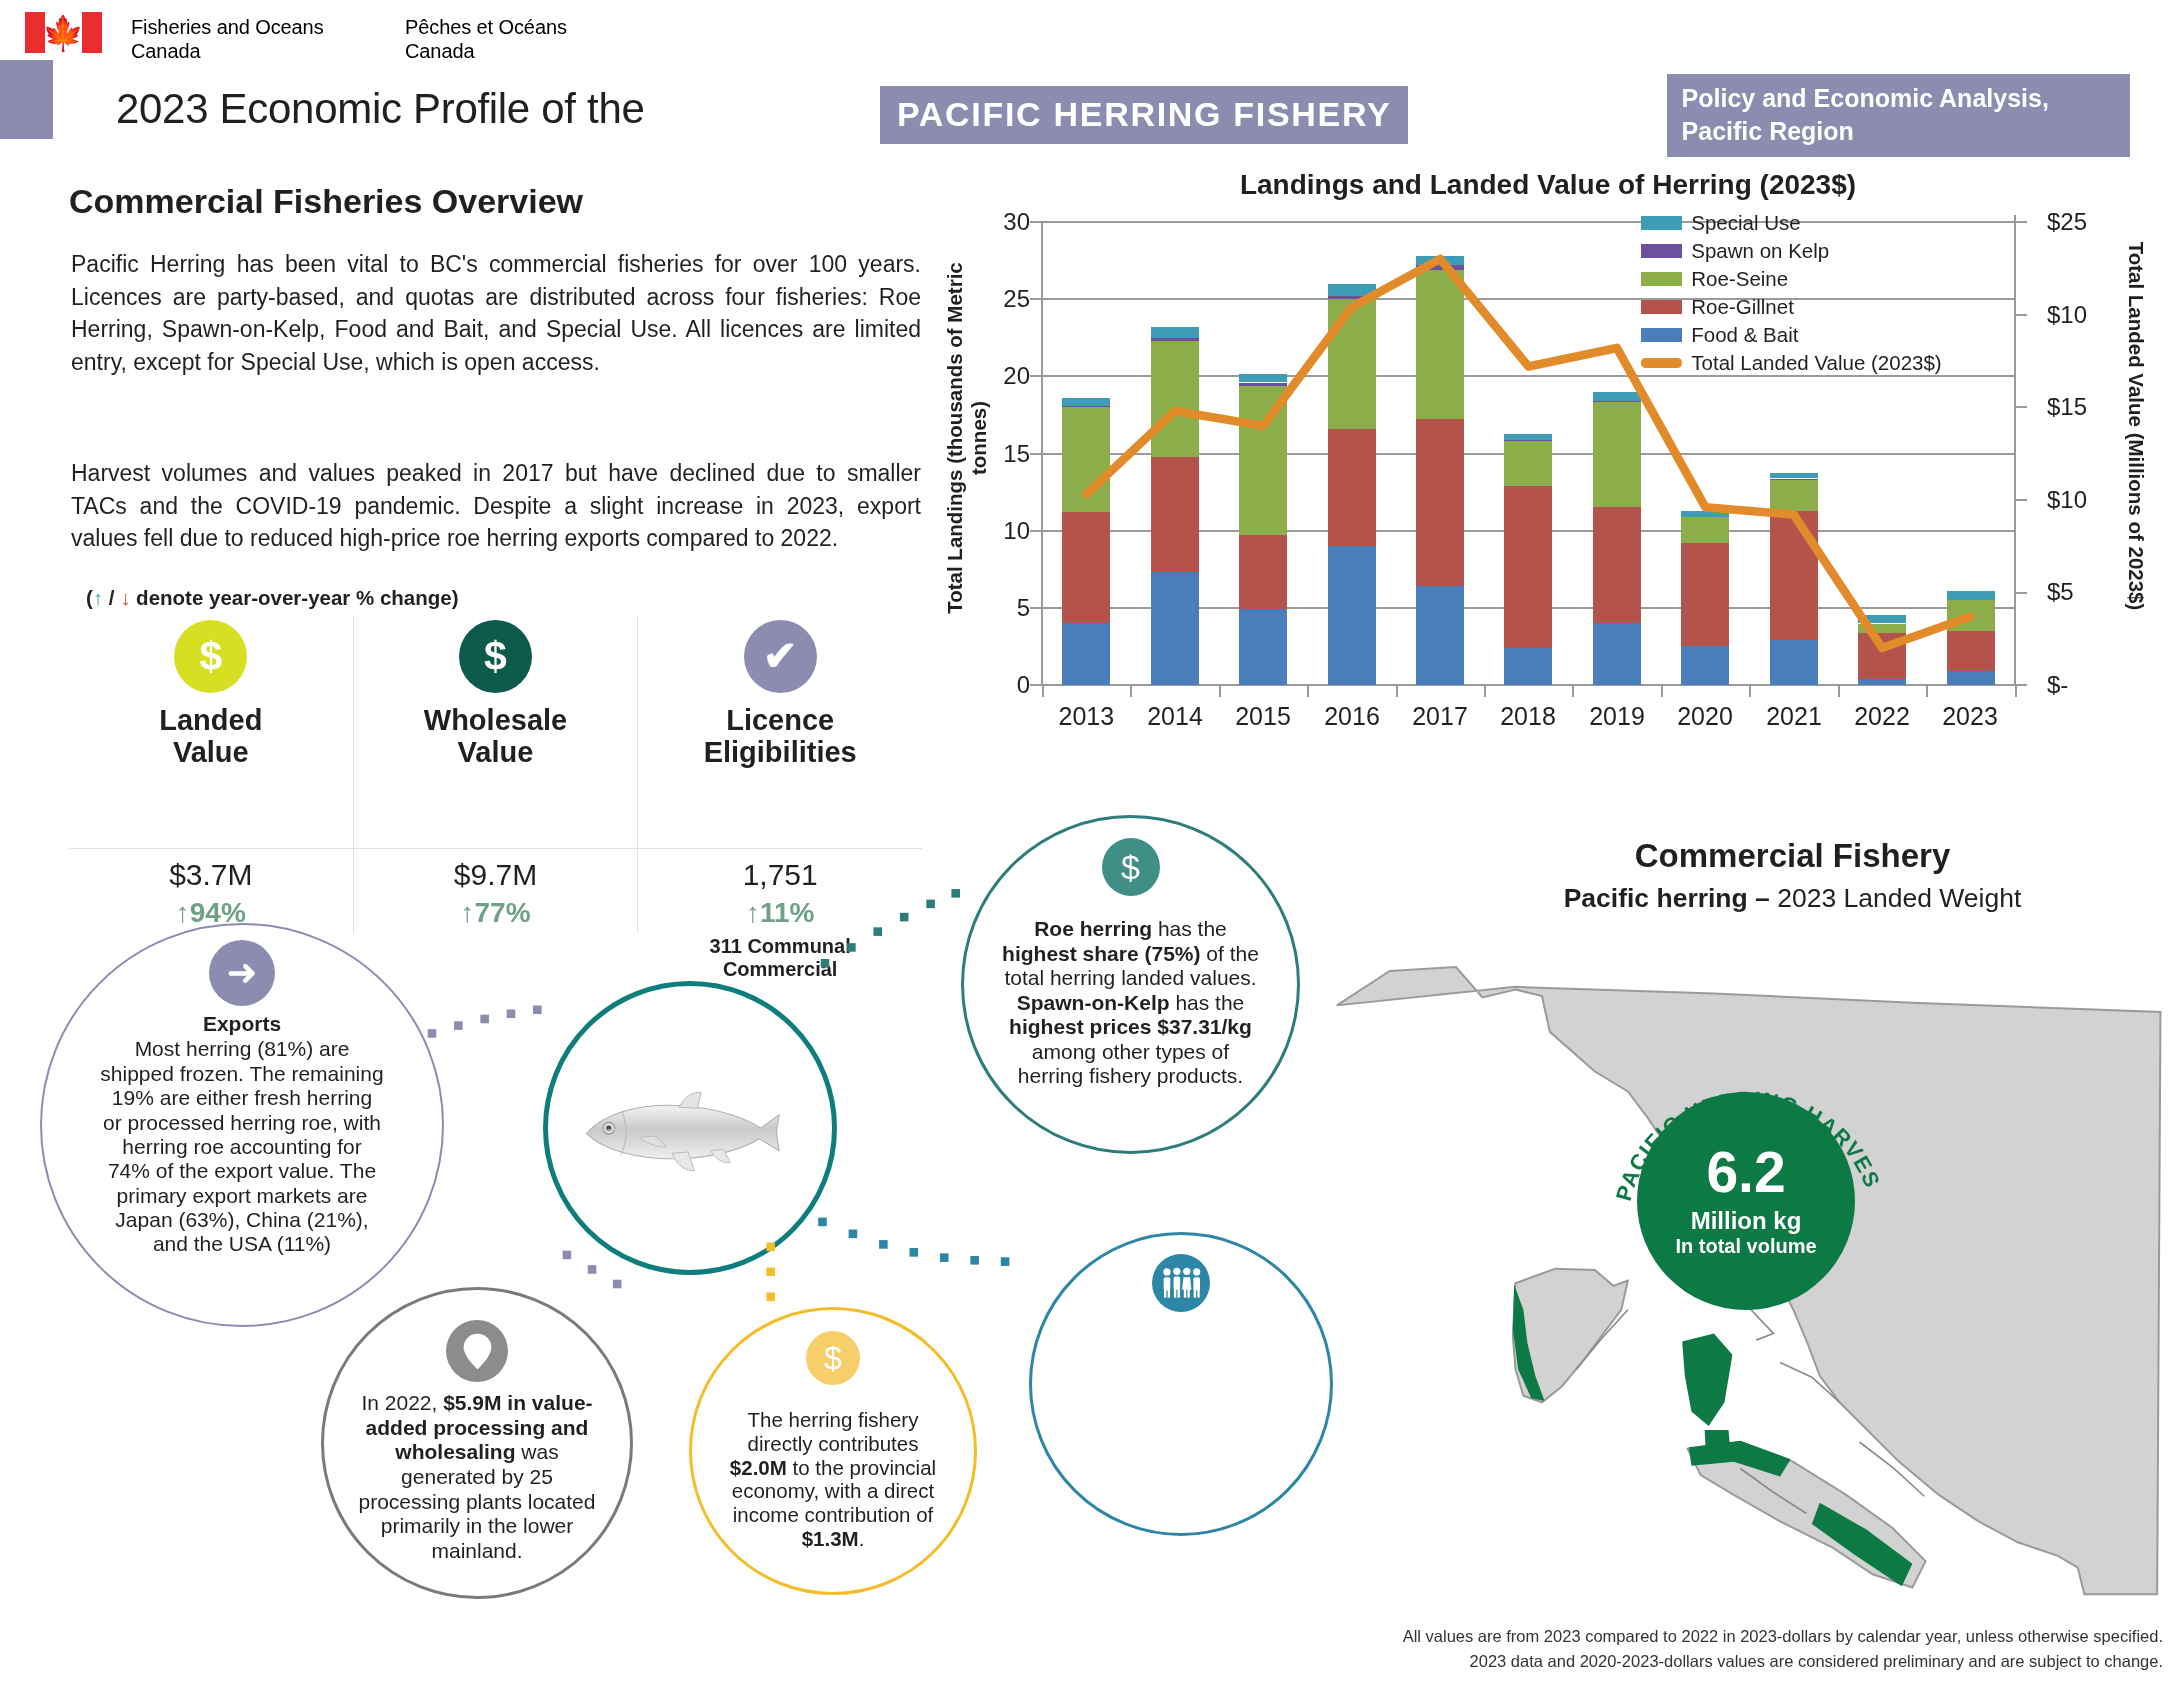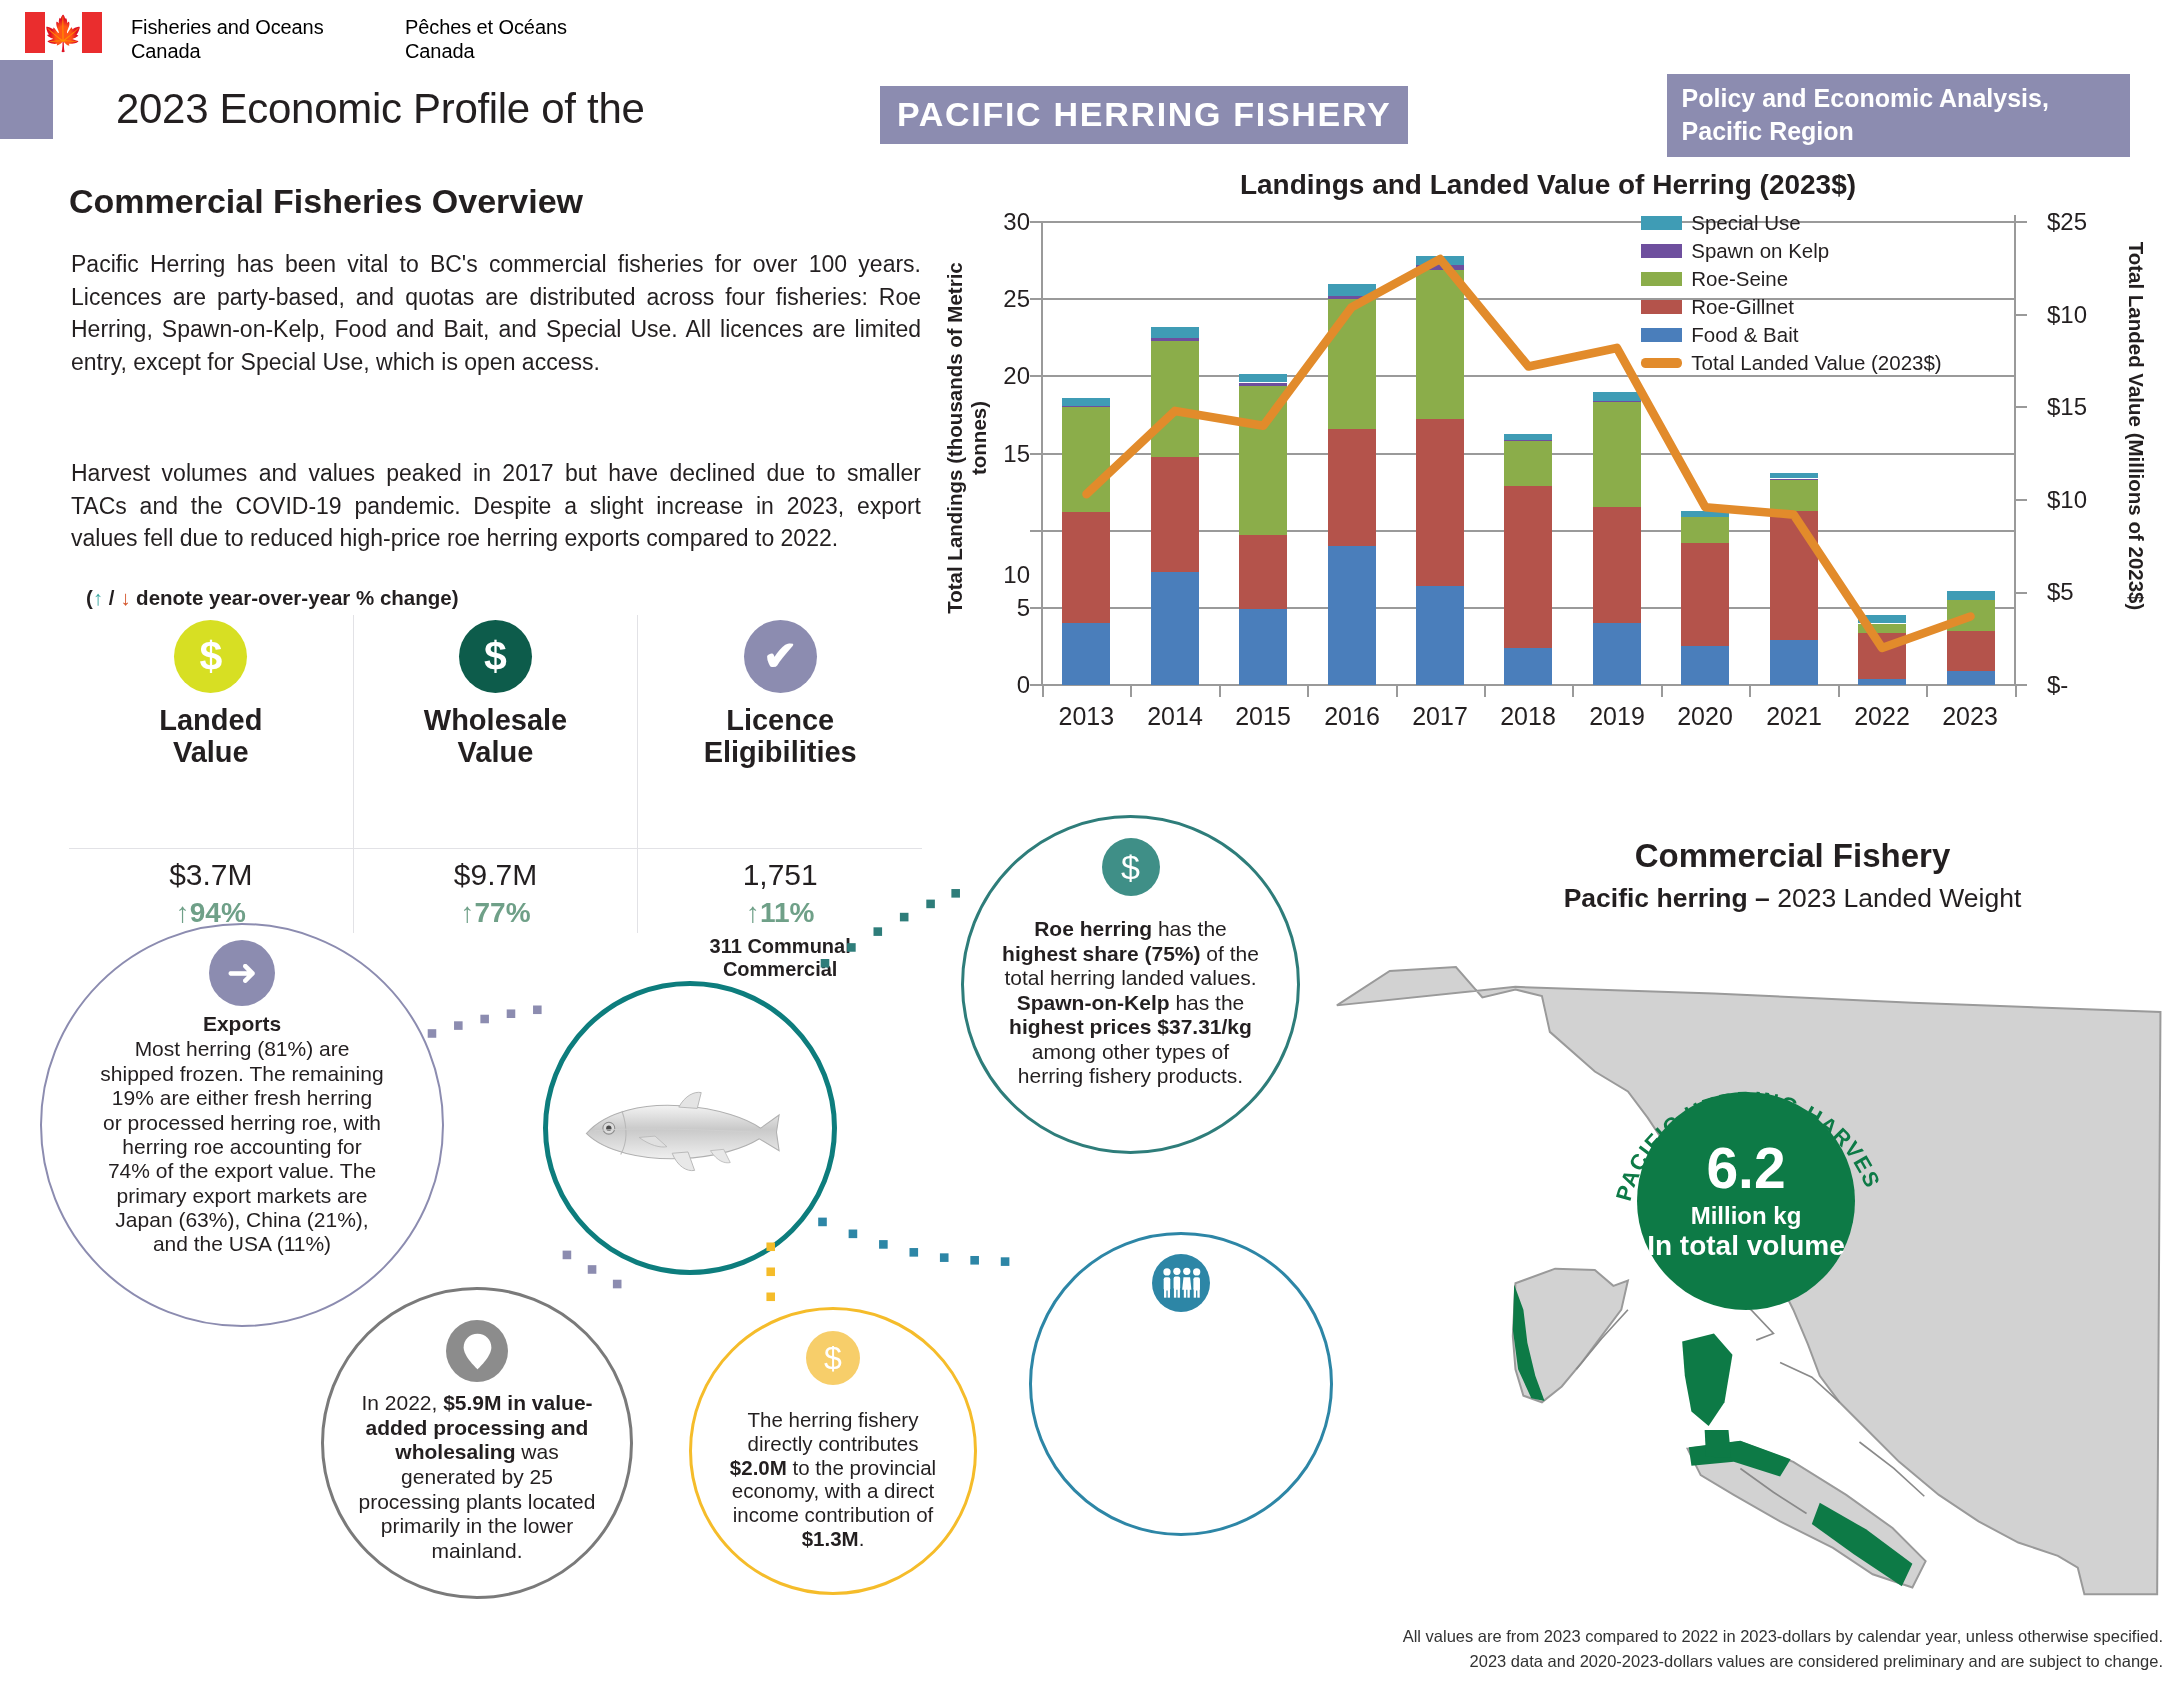--- a/index.html
+++ b/index.html
@@ -115,21 +115,21 @@
   #map-title { position:absolute; left:1422px; top:837px; width:741px; text-align:center;
                font-size:33px; font-weight:bold; }
   #map-sub { position:absolute; left:1422px; top:883px; width:741px; text-align:center; font-size:26.5px; }
   #map-sub b { font-weight:bold; }
   #map-svg { position:absolute; left:1317px; top:939px; }
   #harvest-circle { position:absolute; left:1637px; top:1092px; width:218px; height:218px; border-radius:50%;
                     background:#0d7a46; color:#fff; display:flex; flex-direction:column; align-items:center;
                     justify-content:center; }
   #harvest-num { font-size:57px; font-weight:bold; line-height:1; }
   #harvest-l1 { font-size:24px; font-weight:bold; margin-top:5.3px; }
-  #harvest-l2 { font-size:28px; font-weight:bold; }
+  #harvest-l2 { font-size:20px; font-weight:bold; }
   #harvest-arc { position:absolute; left:1608px; top:1059px; width:278px; height:278px; }
 
   
   #footnote { position:absolute; right:20px; top:1624px; width:966px; text-align:right;
               font-size:16.5px; line-height:1.5; color:#333; }
 </style>
 </head>
 <body>
 
 <div id="header-band"></div>
@@ -189,21 +189,21 @@
   <div id="plot">
     <div id="axis-left-line"></div>
       <div id="axis-right-line"></div>
   <div class="gridline" style="top: 462px;"></div>
       <div class="tick-l" style="top: 463px;">0</div>
       <div class="tickmark-l" style="top: 462px;"></div>
       <div class="gridline" style="top: 385px;"></div>
       <div class="tick-l" style="top: 386px;">5</div>
       <div class="tickmark-l" style="top: 385px;"></div>
       <div class="gridline" style="top: 308px;"></div>
-      <div class="tick-l" style="top: 309px; margin-top: 44px;">10</div>
+      <div class="tick-l" style="top: 309px;">10</div>
       <div class="tickmark-l" style="top: 308px;"></div>
       <div class="gridline" style="top: 231px;"></div>
       <div class="tick-l" style="top: 232px;">15</div>
       <div class="tickmark-l" style="top: 231px;"></div>
       <div class="gridline" style="top: 153px;"></div>
       <div class="tick-l" style="top: 154px;">20</div>
       <div class="tickmark-l" style="top: 153px;"></div>
       <div class="gridline" style="top: 76px;"></div>
       <div class="tick-l" style="top: 77px;">25</div>
       <div class="tickmark-l" style="top: 76px;"></div>

